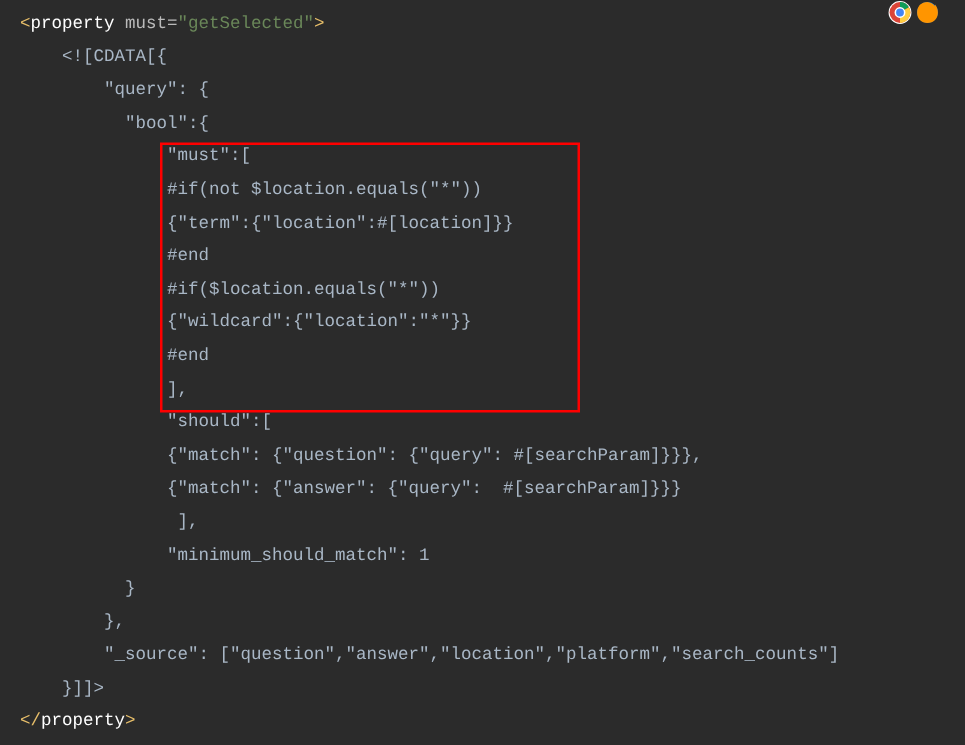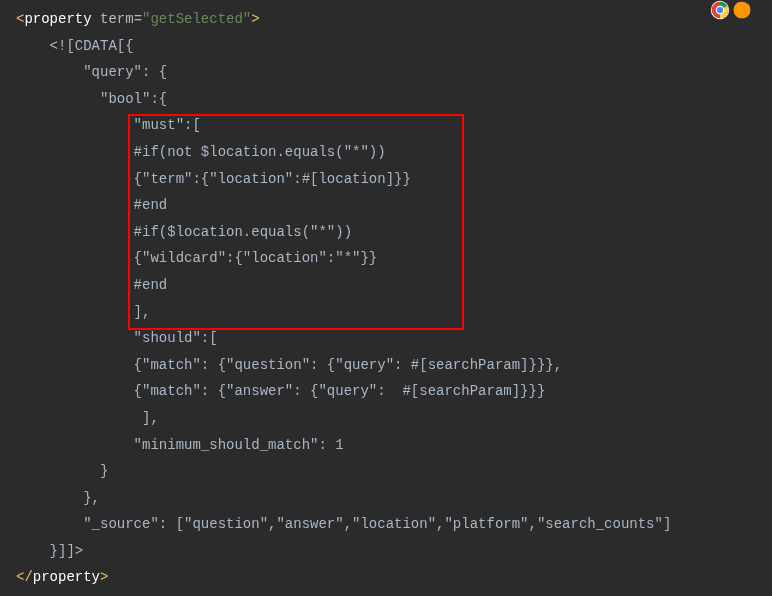--- a/index.html
+++ b/index.html
@@ -63,21 +63,21 @@
   </span>
   <span class="ff-icon">
     <svg viewBox="0 0 24 24" width="20" height="20">
       <circle cx="12" cy="12" r="10" fill="#0a84ff"></circle>
       <path d="M12 2 C6 2 2 6 2 12 C2 18 6 22 12 22 C18 22 22 18 22 12 C22 9 21 6 19 4 C20 7 19 10 17 11 C18 8 16 5 13 5 C15 7 14 10 12 10 C10 10 9 8 10 6 C8 7 7 10 8 13 C6 12 5 9 6 6 C4 8 3 11 4 14 C3 13 3 11 3 9 C2 14 6 20 12 20 C17 20 21 16 21 11 C21 7 18 3 12 2 Z" fill="#ff9500"></path>
     </svg>
   </span>
 </div>
 
 <div class="code-area">
-  <div class="line"><span class="punct">&lt;</span><span class="tagname">property</span><span> </span><span class="attrname">term</span><span class="attrname">=</span><span class="attrval">"getSelected"</span><span class="punct">&gt;</span></div>
+  <div class="line"><span class="punct">&lt;</span><span class="tagname">property</span><span> </span><span class="attrname">must</span><span class="attrname">=</span><span class="attrval">"getSelected"</span><span class="punct">&gt;</span></div>
   <div class="line"><span class="text">    &lt;![CDATA[{</span></div>
   <div class="line"><span class="text">        "query": {</span></div>
   <div class="line"><span class="text">          "bool":{</span></div>
   <div class="line"><span class="text">              "must":[</span></div>
   <div class="line"><span class="text">              #if(not $location.equals("*"))</span></div>
   <div class="line"><span class="text">              {"term":{"location":#[location]}}</span></div>
   <div class="line"><span class="text">              #end</span></div>
   <div class="line"><span class="text">              #if($location.equals("*"))</span></div>
   <div class="line"><span class="text">              {"wildcard":{"location":"*"}}</span></div>
   <div class="line"><span class="text">              #end</span></div>

